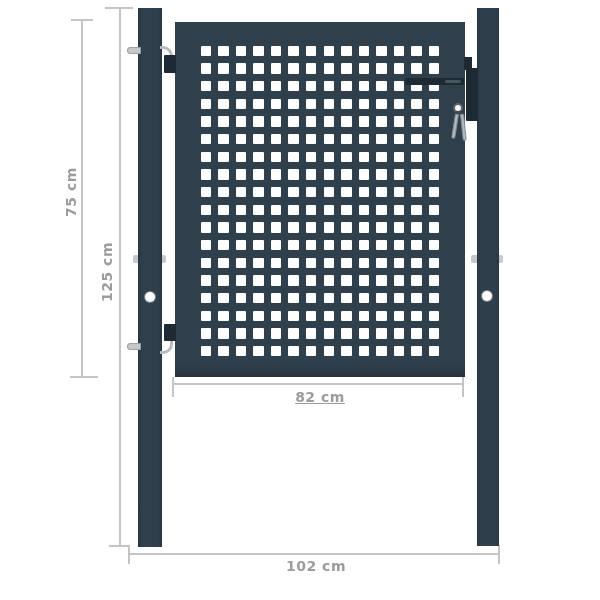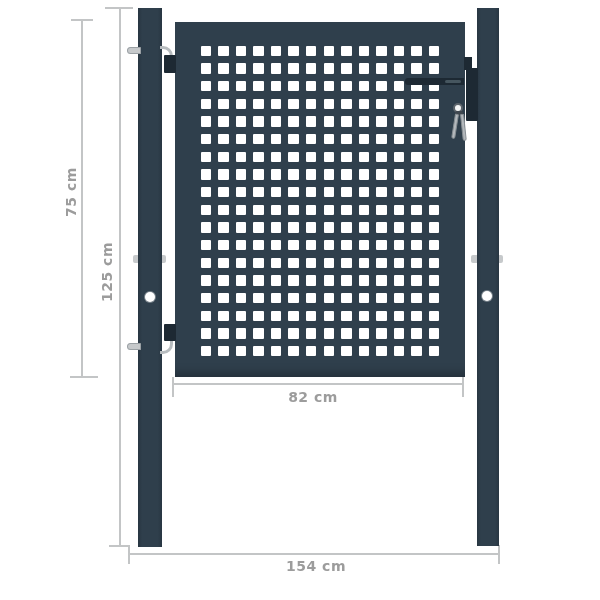--- a/index.html
+++ b/index.html
@@ -68,26 +68,26 @@
   <div class="abs dim-label rot" style="left:11px;top:182px;width:120px;height:20px;">75 cm</div>
 
   <div class="abs dim" style="left:119px;top:7px;width:2px;height:540px;"></div>
   <div class="abs dim" style="left:105px;top:7px;width:28px;height:2px;"></div>
   <div class="abs dim" style="left:109px;top:545px;width:21px;height:2px;"></div>
   <div class="abs dim-label rot" style="left:47px;top:262px;width:120px;height:20px;">125 cm</div>
 
   <div class="abs dim" style="left:173px;top:383px;width:291px;height:2px;"></div>
   <div class="abs dim" style="left:172px;top:377px;width:2px;height:20px;"></div>
   <div class="abs dim" style="left:462px;top:377px;width:2px;height:20px;"></div>
-  <div class="abs dim-label" style="left:253px;top:387px;width:120px;height:20px;">82 cm</div>
+  <div class="abs dim-label" style="left:260px;top:387px;width:120px;height:20px;text-decoration:underline;">82 cm</div>
 
   <div class="abs dim" style="left:128px;top:553px;width:372px;height:2px;"></div>
   <div class="abs dim" style="left:128px;top:545px;width:2px;height:19px;"></div>
   <div class="abs dim" style="left:498px;top:545px;width:2px;height:19px;"></div>
-  <div class="abs dim-label" style="left:246px;top:556px;width:140px;height:20px;">154 cm</div>
+  <div class="abs dim-label" style="left:246px;top:556px;width:140px;height:20px;">102 cm</div>
 
   <div class="abs bracket" style="left:133px;top:255px;width:33px;"></div>
   <div class="abs bracket" style="left:471px;top:255px;width:32px;"></div>
 
   <div class="abs post post-left"></div>
   <div class="abs post post-right"></div>
   <div class="abs screw-hole" style="left:145px;top:292px;"></div>
   <div class="abs screw-hole" style="left:482px;top:291px;"></div>
 
   <div class="abs gate">

